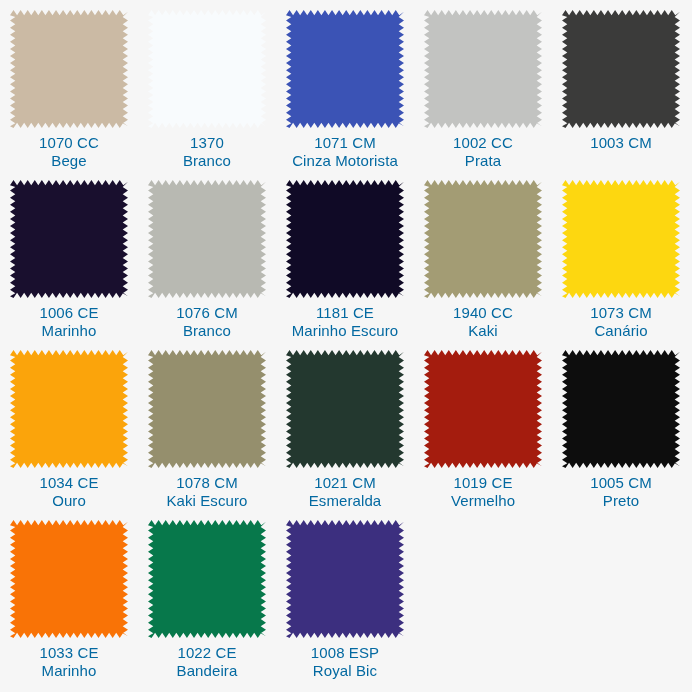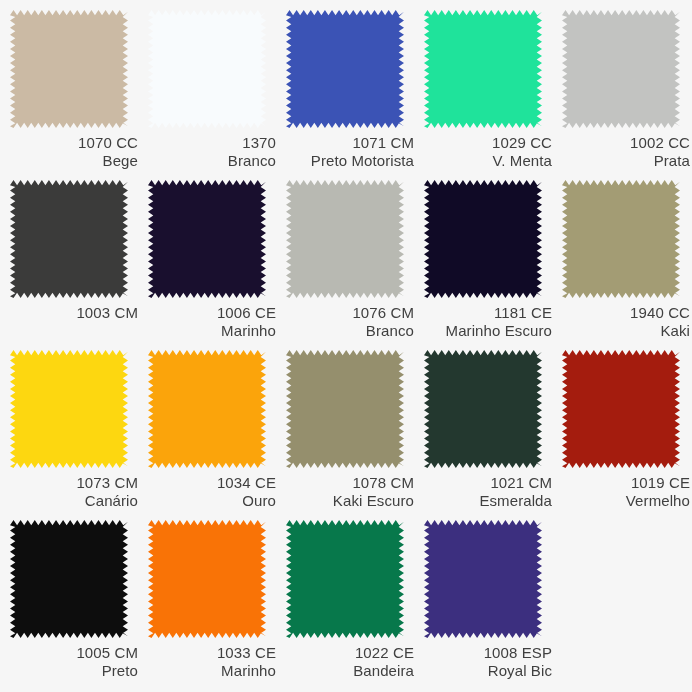--- a/index.html
+++ b/index.html
@@ -115,22 +115,22 @@
       4.5% 60.0%, 0% 57.0%, 4.5% 54.0%, 0% 51.0%,
       4.5% 48.0%, 0% 45.0%, 4.5% 42.0%, 0% 39.0%,
       4.5% 36.0%, 0% 33.0%, 4.5% 30.0%, 0% 27.0%,
       4.5% 24.0%, 0% 21.0%, 4.5% 18.0%, 0% 15.0%,
       4.5% 12.0%, 0% 9.0%, 4.5% 6.0%, 0% 4.5%
     );
   }
 
   .swatch-caption {
     width: 138px;
-    text-align: right;
-    color: #404040;
+    text-align: center;
+    color: #0369a1;
     font-size: 15px;
     line-height: 18px;
     margin-top: 6px;
     letter-spacing: 0.1px;
   }
 
   .swatch-code {
     display: block;
     white-space: nowrap;
   }
@@ -161,30 +161,21 @@
         <span class="swatch-code">1370</span>
         <span class="swatch-name">Branco</span>
       </div>
     </div>
     <div class="swatch-cell">
       <div class="swatch-chip-wrap">
         <div class="swatch-chip" style="background: rgb(59, 83, 181);"></div>
       </div>
       <div class="swatch-caption">
         <span class="swatch-code">1071 CM</span>
-        <span class="swatch-name">Preto Motorista</span>
-      </div>
-    </div>
-    <div class="swatch-cell">
-      <div class="swatch-chip-wrap">
-        <div class="swatch-chip" style="background: rgb(31, 227, 155);"></div>
-      </div>
-      <div class="swatch-caption">
-        <span class="swatch-code">1029 CC</span>
-        <span class="swatch-name">V. Menta</span>
+        <span class="swatch-name">Cinza Motorista</span>
       </div>
     </div>
     <div class="swatch-cell">
       <div class="swatch-chip-wrap">
         <div class="swatch-chip" style="background: rgb(194, 195, 193);"></div>
       </div>
       <div class="swatch-caption">
         <span class="swatch-code">1002 CC</span>
         <span class="swatch-name">Prata</span>
       </div>

